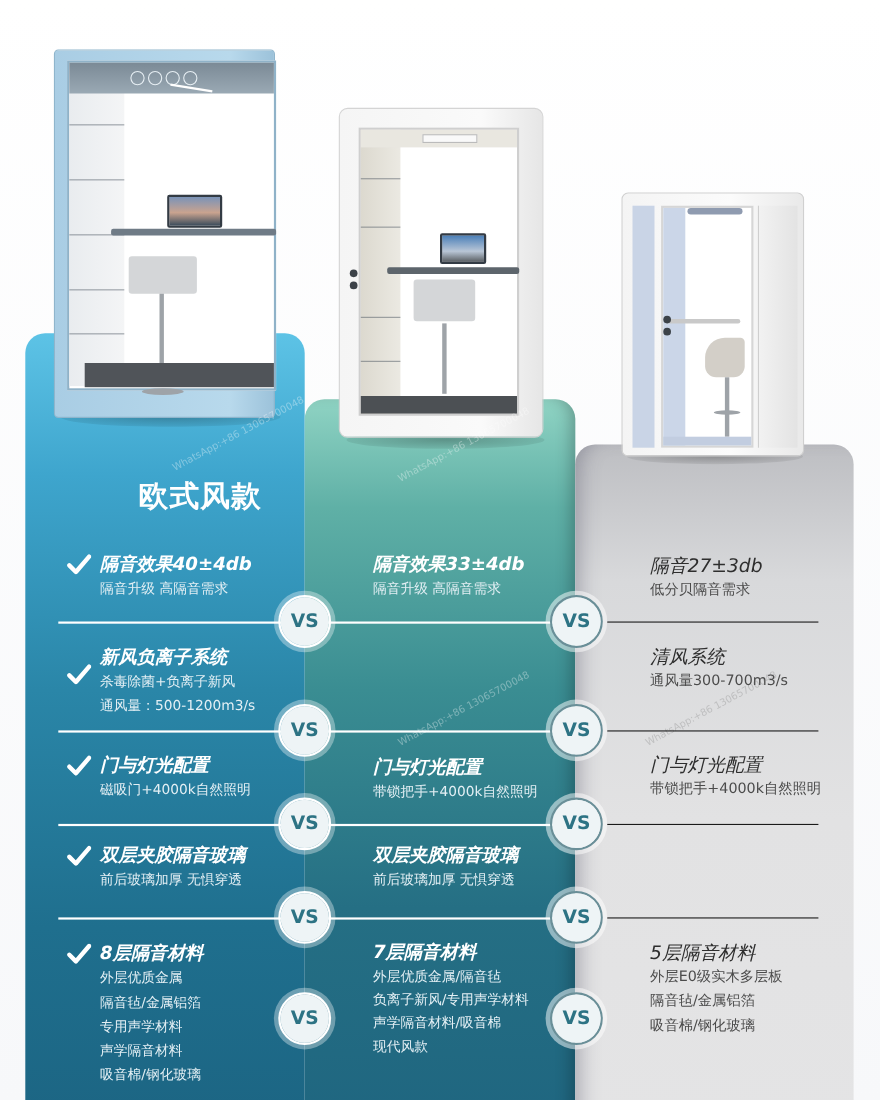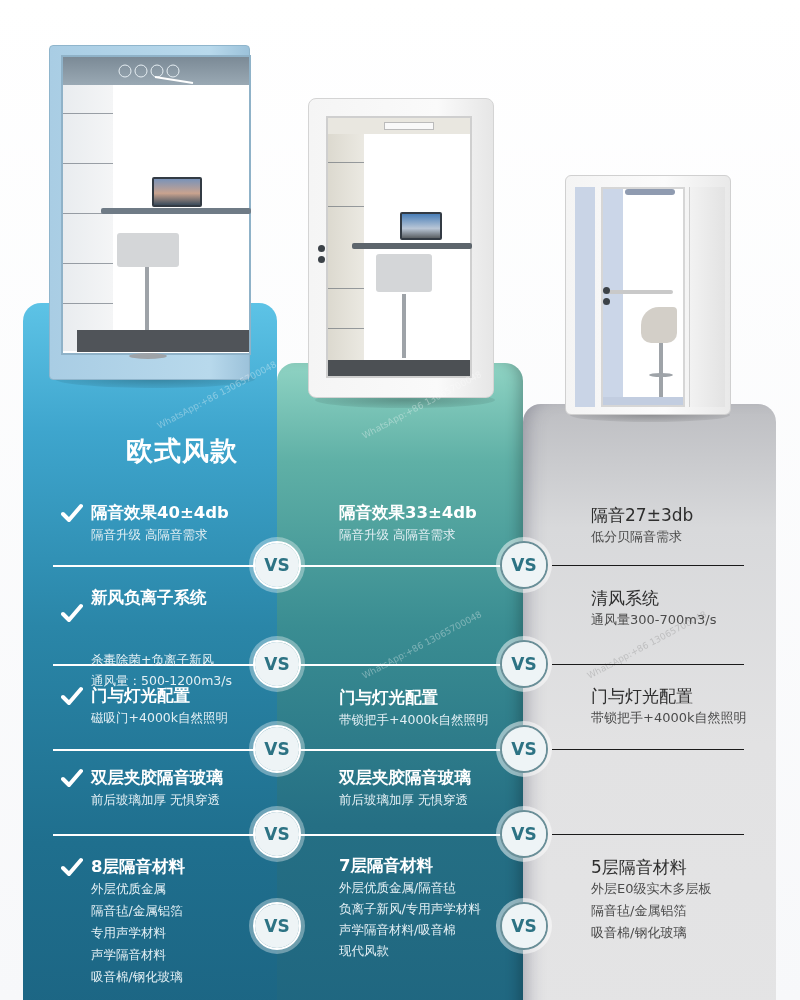--- a/index.html
+++ b/index.html
@@ -63,21 +63,21 @@
   .shadow { position: absolute; border-radius: 50%; background: radial-gradient(ellipse at center, rgba(0,0,0,0.25), rgba(0,0,0,0)); }
 
   
   .heading { position: absolute; font-weight: bold; font-size: 27px; letter-spacing: 1px; white-space: nowrap; }
   .h1 { left: 92px; top: 433px; color: #ffffff; margin-left: 34px; }
   .h2 { left: 355px; top: 437px; color: #ffffff; }
   .h3 { left: 557px; top: 437px; color: #2d2d2d; }
 
   
   .feat { position: absolute; }
-  .feat .title { font-weight: bold; font-size: 16.5px; line-height: 22px; white-space: nowrap; }
+  .feat .title { font-weight: bold; font-size: 16.5px; line-height: 22px; white-space: nowrap; font-style: italic; }
   .feat .sub { font-size: 12.5px; line-height: 22px; white-space: nowrap; }
   .c1 .title, .c2 .title { color: #ffffff; }
   .c1 .sub, .c2 .sub { color: #e3eff4; }
   .c3 .title { color: #2e2e2e; font-weight: normal; font-size: 17px; }
   .c3 .sub { color: #4b4b4b; font-size: 13px; }
   .check { position: absolute; left: -30px; top: 1px; width: 22px; height: 20px; }
 
   
   .divider { position: absolute; height: 1.5px; }
   .divider.light { background: #ffffff; }
@@ -192,21 +192,21 @@
         <path d="M2 11 L8 17 L20 3" fill="none" stroke="#fff" stroke-width="4" stroke-linejoin="round" stroke-linecap="round"></path>
       </svg>
     <div class="title">隔音效果40±4db</div>
     <div class="sub">隔音升级 高隔音需求</div>
   </div>
   <div class="feat c1" style="left:91px;top:587px;">
     <svg class="check" style="top:16px;" viewBox="0 0 22 20">
         <path d="M2 11 L8 17 L20 3" fill="none" stroke="#fff" stroke-width="4" stroke-linejoin="round" stroke-linecap="round"></path>
       </svg>
     <div class="title">新风负离子系统</div>
-    <div class="sub" style="line-height:21px;margin-top:40px;">杀毒除菌+负离子新风</div>
+    <div class="sub" style="line-height:21px;">杀毒除菌+负离子新风</div>
     <div class="sub" style="line-height:21px;">通风量：500-1200m3/s</div>
   </div>
   <div class="feat c1" style="left:91px;top:685px;">
     <svg class="check" viewBox="0 0 22 20">
         <path d="M2 11 L8 17 L20 3" fill="none" stroke="#fff" stroke-width="4" stroke-linejoin="round" stroke-linecap="round"></path>
       </svg>
     <div class="title">门与灯光配置</div>
     <div class="sub">磁吸门+4000k自然照明</div>
   </div>
   <div class="feat c1" style="left:91px;top:767px;">

